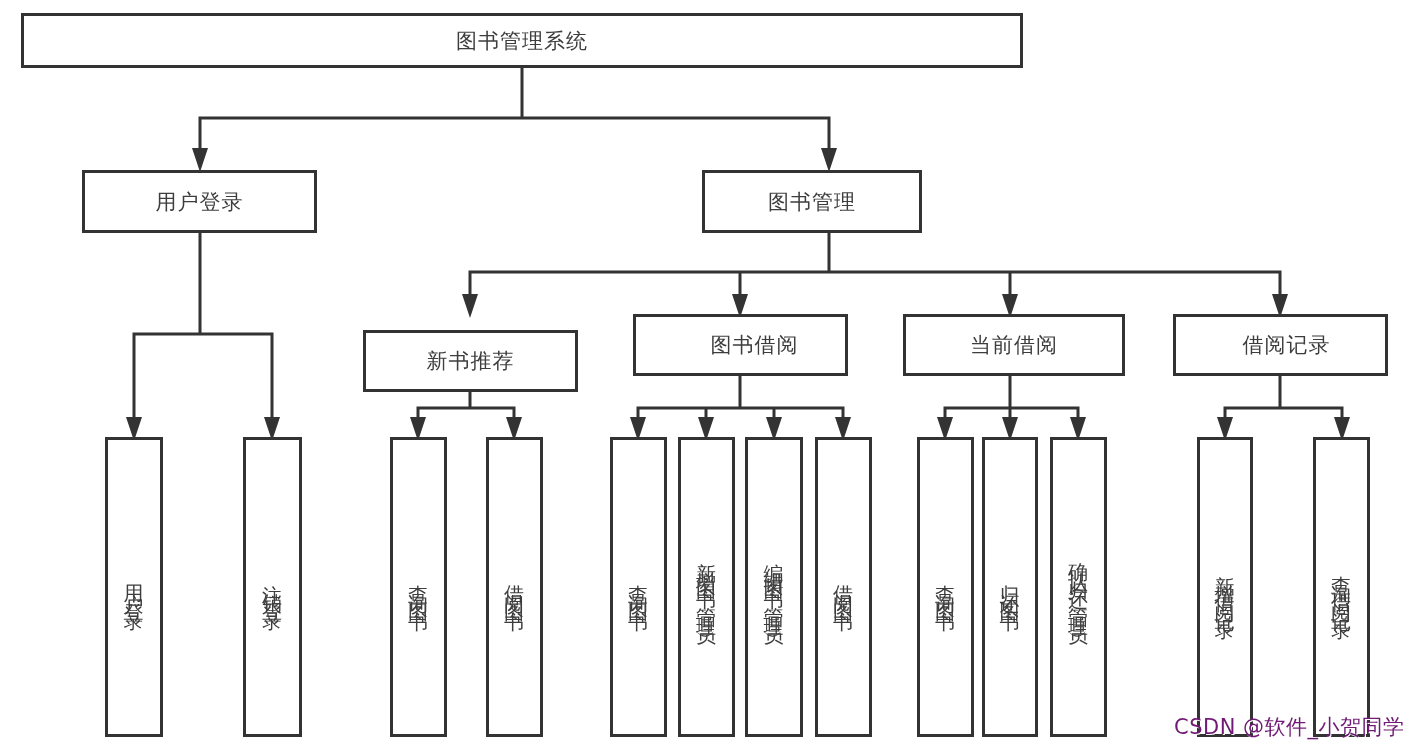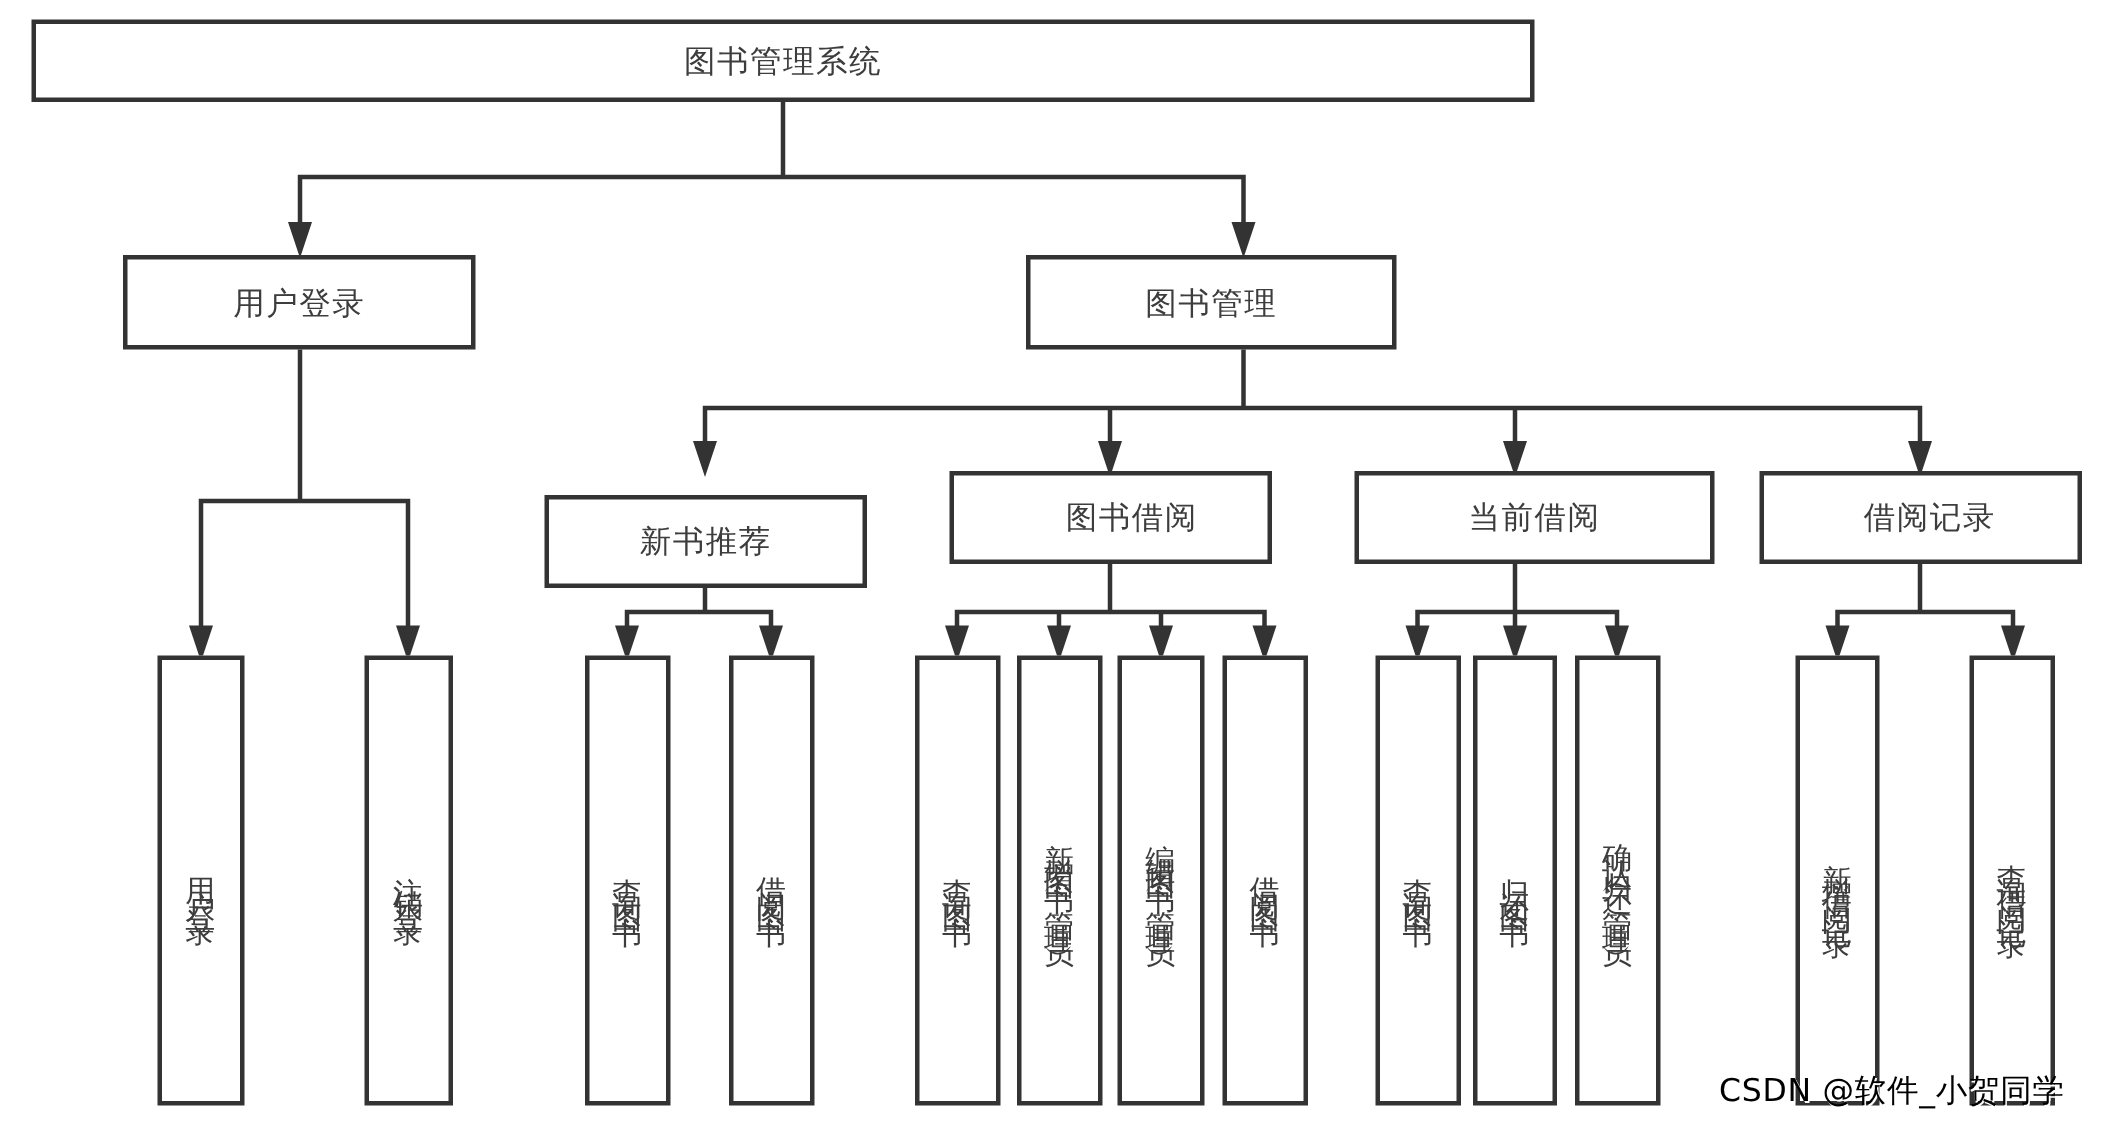--- a/index.html
+++ b/index.html
@@ -43,25 +43,25 @@
   }
   .vtext {
     writing-mode: vertical-rl;
     text-orientation: mixed;
     letter-spacing: 9px;
     line-height: 1;
     white-space: nowrap;
   }
   .watermark {
     position: absolute;
-    left: 1146px;
+    left: 1174px;
     top: 713px;
     width: 220px;
     font-size: 21px;
-    color: #000000;
+    color: #701a75;
     text-shadow: 1px 1px 0 #ffffff;
     white-space: nowrap;
     letter-spacing: 0.5px;
   }
 </style>
 </head>
 <body>
 
 <div id="stage">
 
@@ -112,31 +112,31 @@
     </g>
   </svg>
 
   <div class="node hnode" style="left:21px; top:13px; width:1002px; height:55px;">
     <span>图书管理系统</span>
   </div>
 
   <div class="node hnode" style="left:82px; top:170px; width:235px; height:63px;">
     <span>用户登录</span>
   </div>
-  <div class="node hnode" style="left:684px; top:170px; width:247px; height:63px;">
+  <div class="node hnode" style="left:702px; top:170px; width:220px; height:63px;">
     <span>图书管理</span>
   </div>
 
   <div class="node hnode" style="left:363px; top:314px; width:215px; height:62px;margin-top:16px;">
     <span>新书推荐</span>
   </div>
   <div class="node hnode" style="left:633px; top:314px; width:215px; height:62px;padding-left:28px;">
     <span>图书借阅</span>
   </div>
-  <div class="node hnode" style="left:903px; top:314px; width:240px; height:62px;">
+  <div class="node hnode" style="left:903px; top:314px; width:222px; height:62px;">
     <span>当前借阅</span>
   </div>
   <div class="node hnode" style="left:1173px; top:314px; width:215px; height:62px;padding-left:12px;">
     <span>借阅记录</span>
   </div>
 
   <div class="node vnode" style="left:105px; top:437px; width:58px; height:300px;">
     <span class="vtext">用户登录</span>
   </div>
   <div class="node vnode" style="left:243px; top:437px; width:59px; height:300px;">

